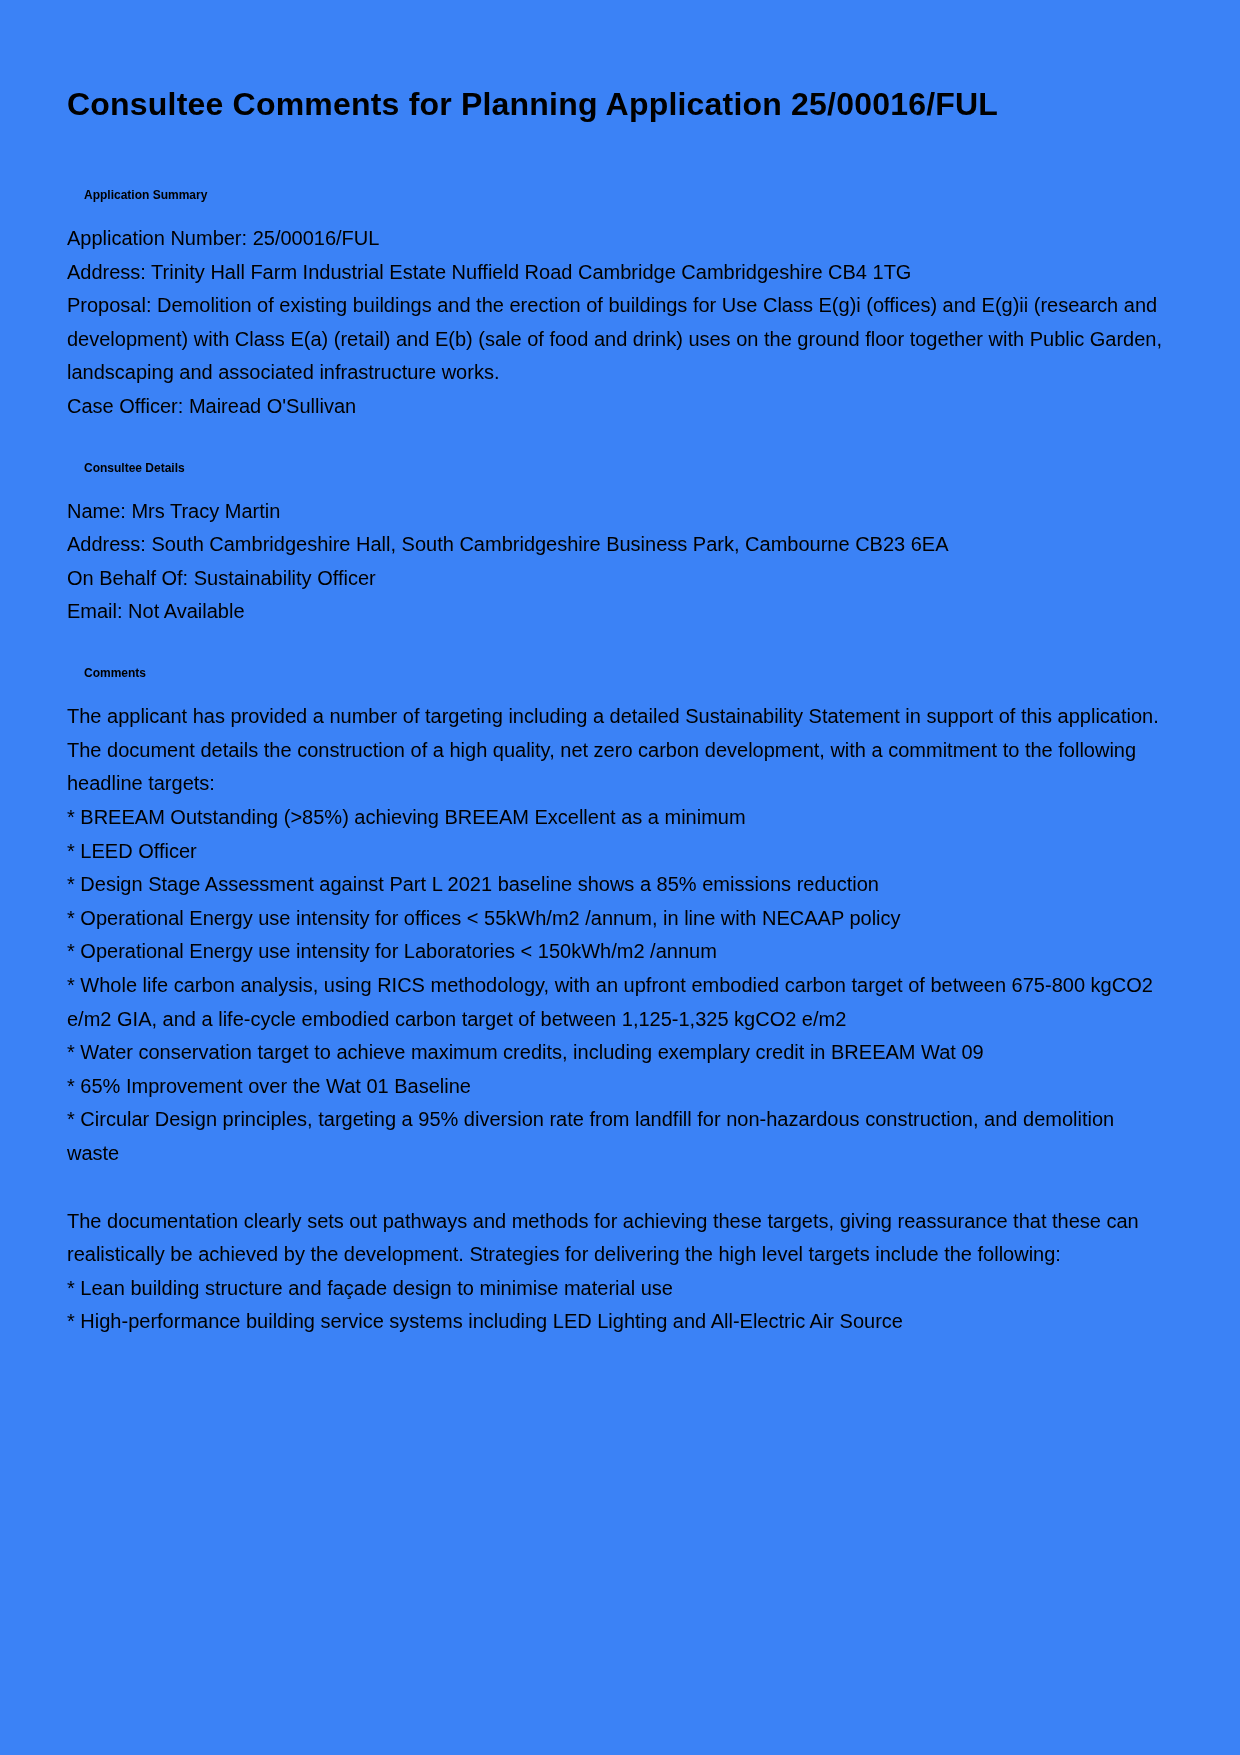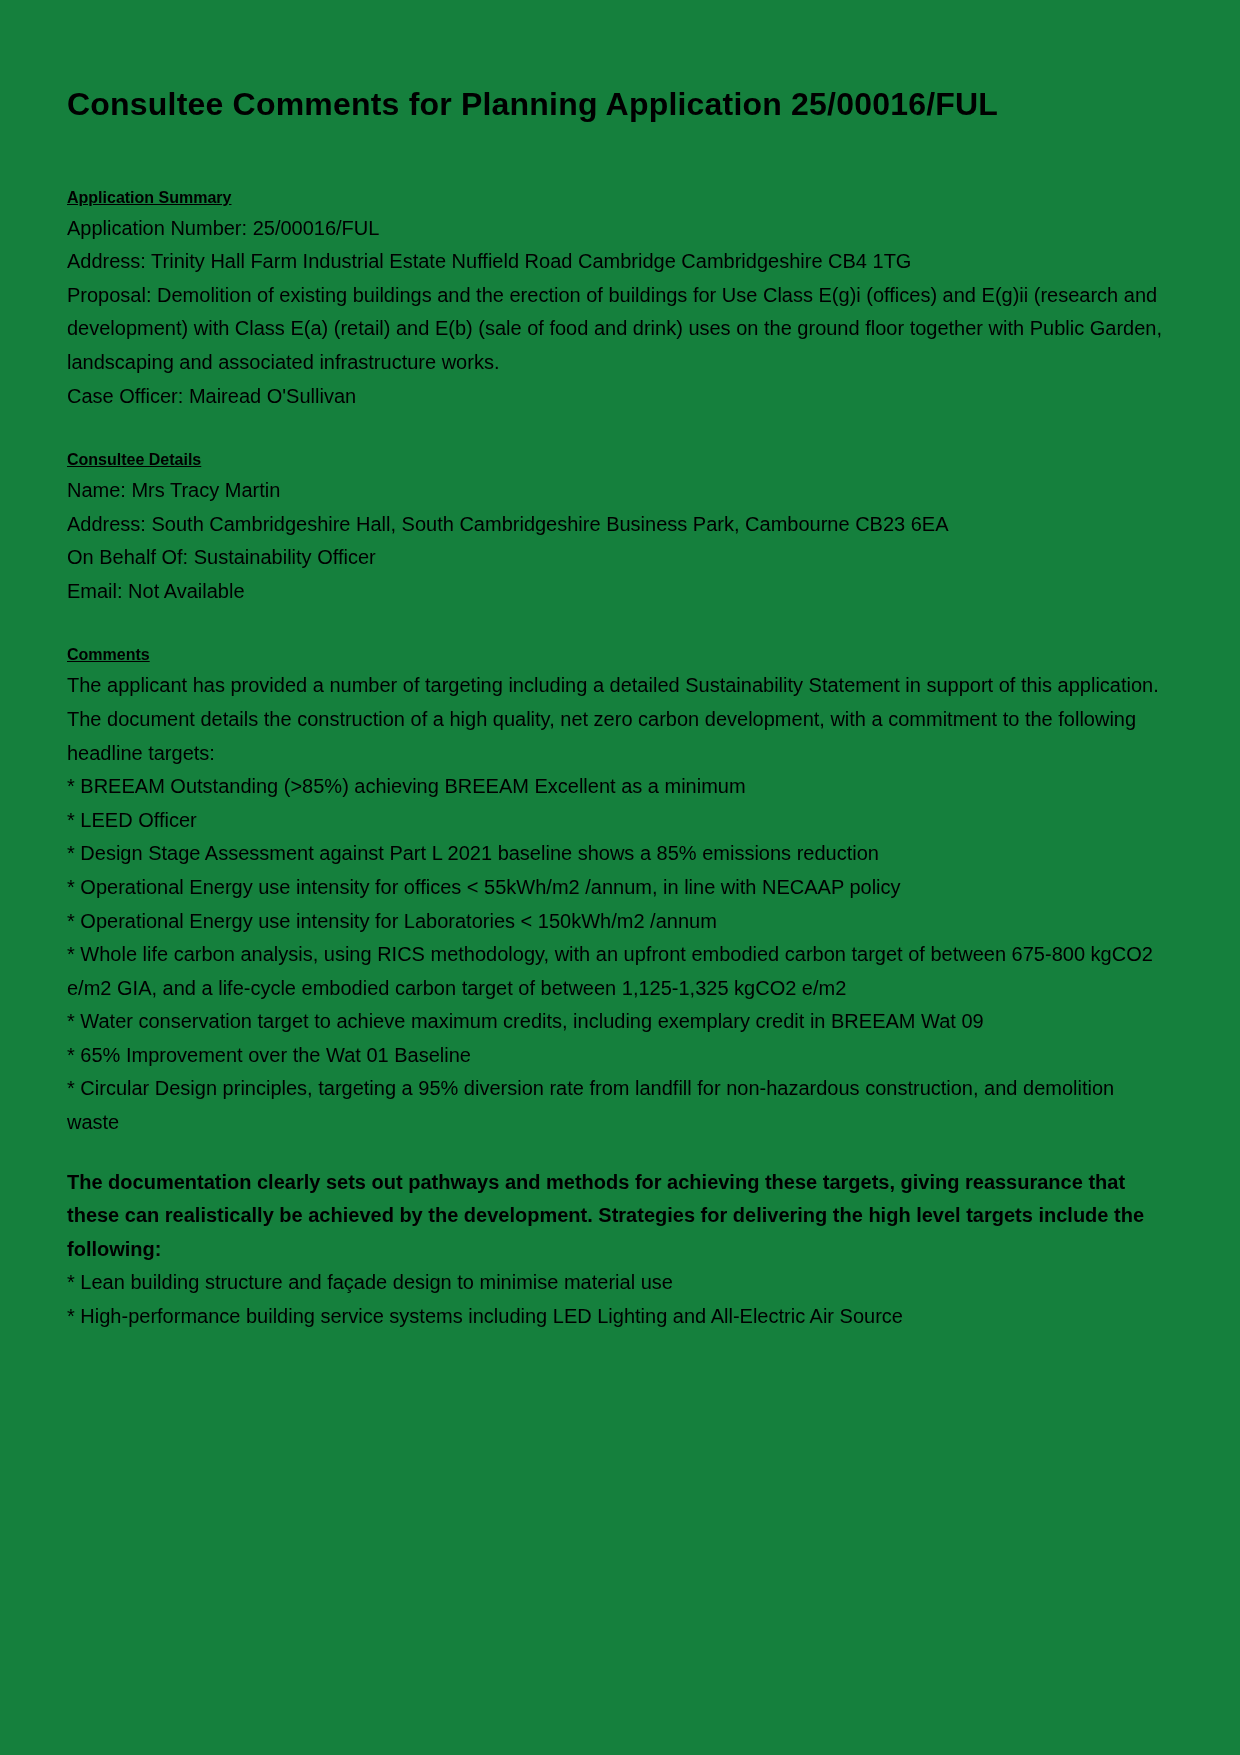--- a/index.html
+++ b/index.html
@@ -8,53 +8,51 @@
     padding: 0;
     background: #ffffff;
   }
   body {
     font-family: "Liberation Sans", sans-serif;
     color: #000000;
   }
   .page {
     width: 1240px;
     min-height: 1755px;
-    background: #15803d;
+    background: #3b82f6;
     padding: 86px 74px 48px 67px;
     overflow: hidden;
   }
   .doc-title {
     font-size: 32px;
     font-weight: bold;
     line-height: 1.15;
     margin: 0 0 62px 0;
     letter-spacing: 0.2px;
   }
   .section {
     margin-top: 34px;
   }
   .section:first-of-type {
     margin-top: 0;
   }
   .section-heading {
-    font-size: 16px;
+    font-size: 12px;
     font-weight: bold;
     line-height: 1.68;
-    margin: 0;
-    text-decoration: underline;
+    margin: 17px;
   }
   p.line {
     font-size: 20px;
     font-weight: normal;
     line-height: 1.68;
     margin: 0;
   }
   p.gap-before {
-    margin-top: 26px;
-    font-weight: bold;
+    margin-top: 34px;
   }
 </style>
 </head>
 <body>
 
 <div class="page">
 
   <h1 class="doc-title">Consultee Comments for Planning Application 25/00016/FUL</h1>
 
   <div class="section">

